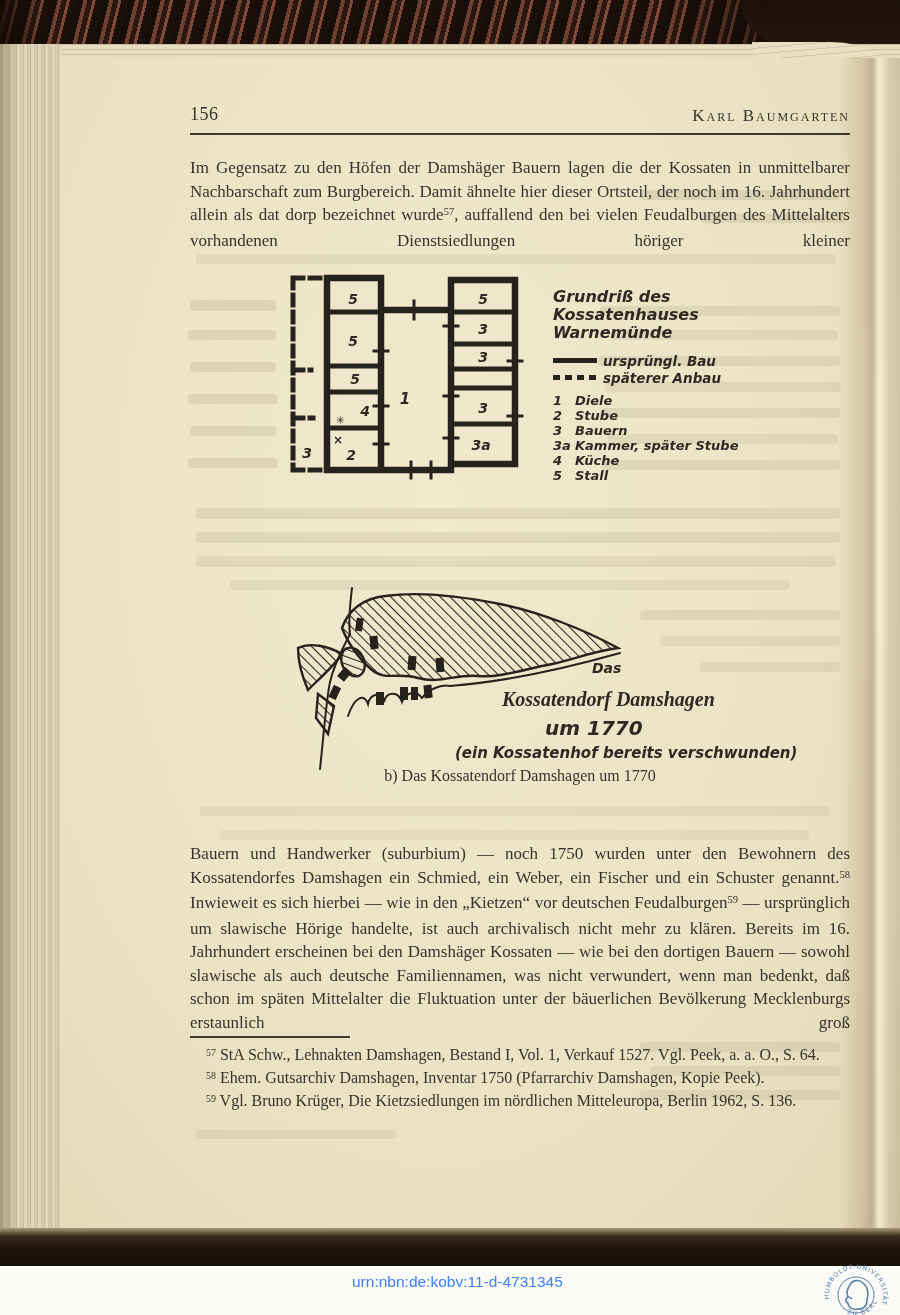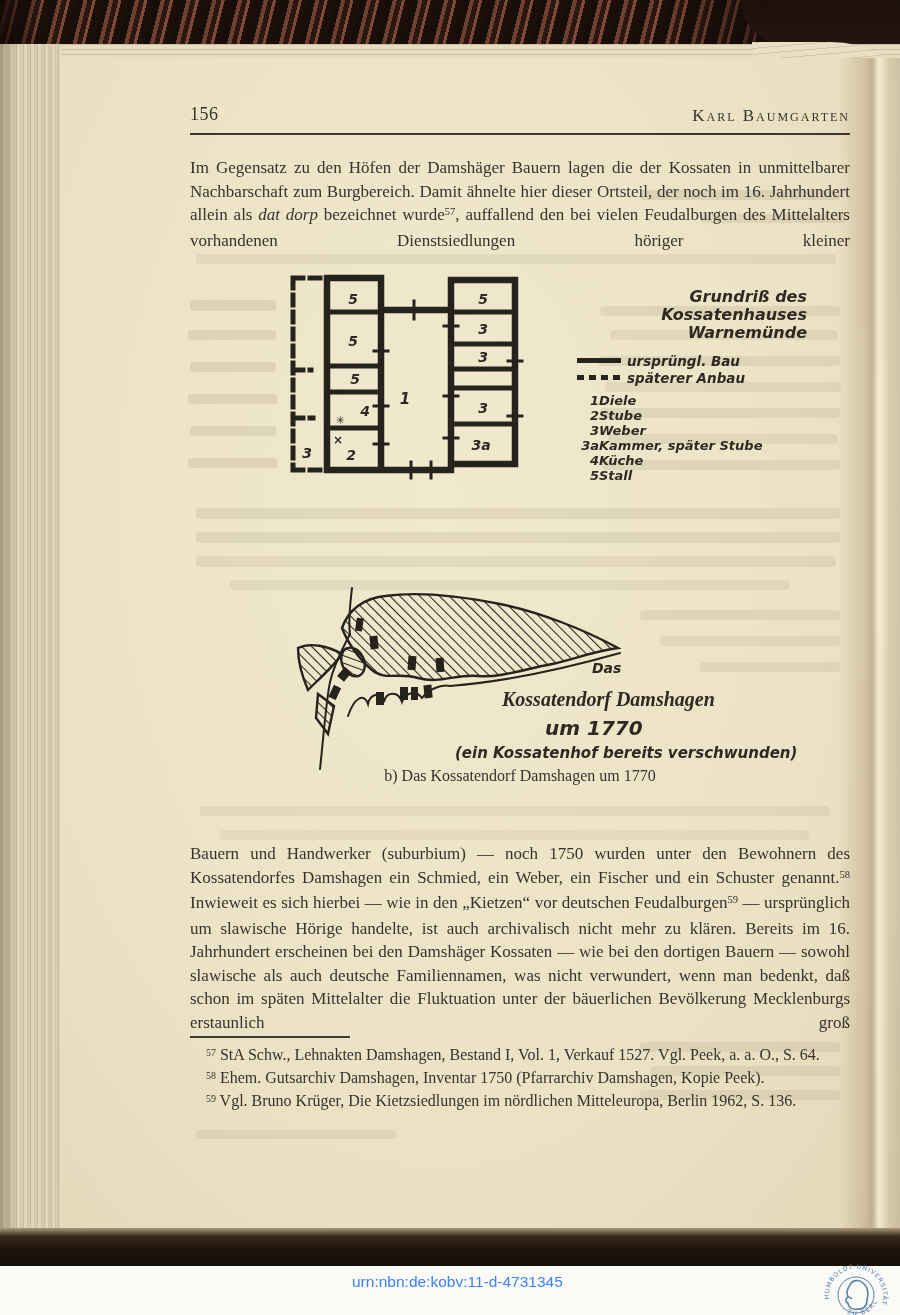--- a/index.html
+++ b/index.html
@@ -34,30 +34,30 @@
   
   .abs{position:absolute;}
   .pagenum{left:190px;top:104px;font-size:18px;letter-spacing:.5px;}
   .runhead{left:190px;top:106px;width:660px;text-align:right;font-variant:small-caps;
            font-size:17px;letter-spacing:2px;}
   .headrule{left:190px;top:133px;width:660px;height:2px;background:#3f382e;}
   .body-par{left:190px;width:660px;font-size:17px;line-height:23.5px;text-align:justify;
             text-align-last:justify;hyphens:auto;}
   .p1{top:156px;}
   .p2{top:842px;}
-  .seg-i{font-style:italic;}
+  .seg-i{}
   .seg-sup{font-size:.62em;position:relative;top:-.45em;letter-spacing:0;}
   .caption{left:190px;top:764px;width:660px;text-align:center;font-size:16px;line-height:24px;}
   .fnrule{left:190px;top:1036px;width:160px;height:2px;background:#3f382e;}
   .footnotes{left:190px;top:1044px;width:660px;font-size:16px;line-height:21px;text-align:justify;}
   .footnotes p{margin:0;text-indent:16px;}
 
   
   .hand{font-family:"DejaVu Sans", sans-serif;font-style:italic;font-weight:600;color:#2e2a22;}
-  .plan-legend{left:577px;top:288px;width:230px;text-align:right;}
+  .plan-legend{left:553px;top:288px;width:230px;}
   .plan-legend .title{font-size:16px;line-height:18px;}
   .legend-row{display:flex;align-items:center;margin-top:2px;height:15px;}
   .legend-row .sample{width:44px;margin-right:6px;flex:0 0 auto;}
   .sample-solid{height:5px;background:#26221c;}
   .sample-dashed{height:5px;background:repeating-linear-gradient(90deg,#26221c 0 7px,rgba(0,0,0,0) 7px 12px);}
   .legend-row .ltext{font-size:13.5px;}
   .plan-key{margin-top:8px;}
   .key-row{display:flex;height:15px;align-items:baseline;}
   .key-row .knum{width:22px;flex:0 0 auto;font-size:13px;}
   .key-row .klabel{font-size:13px;white-space:nowrap;}
@@ -176,21 +176,21 @@
         <div class="key-row">
           <span class="knum">1</span>
           <span class="klabel">Diele</span>
         </div>
         <div class="key-row">
           <span class="knum">2</span>
           <span class="klabel">Stube</span>
         </div>
         <div class="key-row">
           <span class="knum">3</span>
-          <span class="klabel">Weber</span>
+          <span class="klabel">Bauern</span>
         </div>
         <div class="key-row">
           <span class="knum">3a</span>
           <span class="klabel">Kammer, später Stube</span>
         </div>
         <div class="key-row">
           <span class="knum">4</span>
           <span class="klabel">Küche</span>
         </div>
         <div class="key-row">

